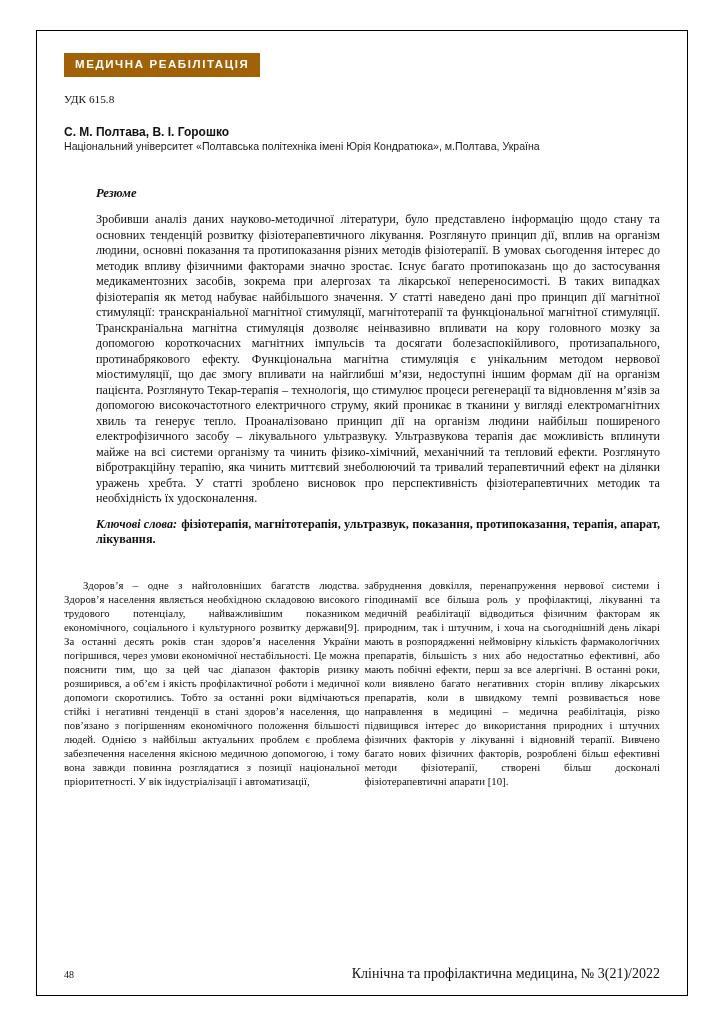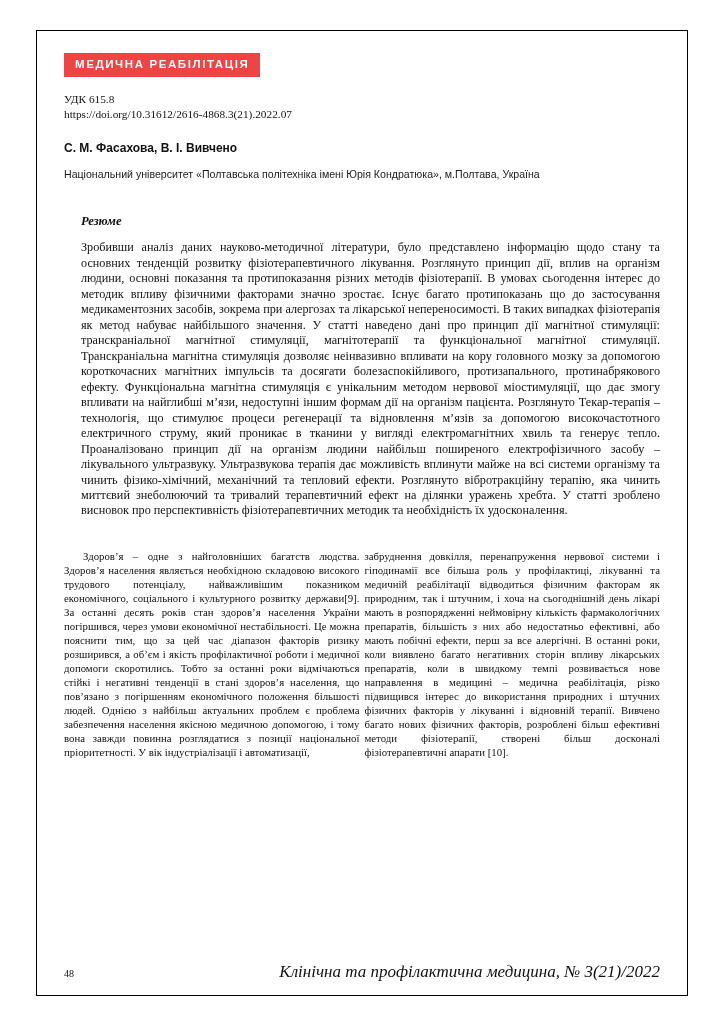--- a/index.html
+++ b/index.html
@@ -25,21 +25,21 @@
     padding: 22px 27px 13px 27px;
     box-sizing: border-box;
     display: flex;
     flex-direction: column;
     background: #ffffff;
     overflow: hidden;
   }
   .header-bar {
     display: inline-block;
     align-self: flex-start;
-    background: #ef4444;
+    background: #a16207;
     color: #ffffff;
     font-family: "Liberation Sans", "DejaVu Sans", sans-serif;
     font-size: 11.5px;
     font-weight: bold;
     letter-spacing: 1.6px;
     padding: 5px 11px 6px 11px;
     line-height: 1.1;
   }
   .meta-block {
     margin-top: 15px;
@@ -58,28 +58,28 @@
     line-height: 1.2;
     letter-spacing: 0.2px;
   }
   .authors-line {
     margin-top: 18px;
     font-family: "Liberation Sans", "DejaVu Sans", sans-serif;
     font-weight: bold;
     font-size: 12px;
   }
   .affiliation-line {
-    margin-top: 13px;
+    margin-top: 1px;
     font-family: "Liberation Sans", "DejaVu Sans", sans-serif;
     font-size: 10.6px;
     color: #1a1a1a;
   }
   .abstract-section {
     margin-top: 34px;
-    margin-left: 17px;
+    margin-left: 32px;
     font-size: 12.2px;
     line-height: 1.27;
     text-align: justify;
     font-family: Liberation Serif, serif;
   }
   .abstract-heading {
     font-style: italic;
     font-weight: bold;
     font-size: 12.6px;
     margin-bottom: 10px;
@@ -115,46 +115,47 @@
     margin-top: auto;
     padding-top: 10px;
     display: flex;
     justify-content: space-between;
     align-items: baseline;
   }
   .page-number {
     font-size: 10px;
   }
   .journal-name {
-    font-size: 17px;
-    font-style: italic;
+    font-size: 14px;
   }
 </style>
 </head>
 <body>
 
 <div class="sheet">
 
   <div class="header-bar">
     <span>МЕДИЧНА РЕАБІЛІТАЦІЯ</span>
   </div>
 
   <div class="meta-block">
     <div>УДК 615.8</div>
-    <div>https://doi.org/10.31612/2616-4868.3(21).2022.07</div>
   </div>
 
 
-  <div class="authors-line">С. М. Фасахова, В. І. Вивчено</div>
+  <div class="authors-line">С. М. Полтава, В. І. Горошко</div>
 
   <div class="affiliation-line">Національний університет «Полтавська політехніка імені Юрія Кондратюка», м.Полтава, Україна</div>
 
   <div class="abstract-section">
     <div class="abstract-heading">Резюме</div>
     <p class="abstract-body">Зробивши аналіз даних науково-методичної літератури, було представлено інформацію щодо стану та основних тенденцій розвитку фізіотерапевтичного лікування. Розглянуто принцип дії, вплив на організм людини, основні показання та протипоказання різних методів фізіотерапії. В умовах сьогодення інтерес до методик впливу фізичними факторами значно зростає. Існує багато протипоказань що до застосування медикаментозних засобів, зокрема при алергозах та лікарської непереносимості. В таких випадках фізіотерапія як метод набуває найбільшого значення. У статті наведено дані про принцип дії магнітної стимуляції: транскраніальної магнітної стимуляції, магнітотерапії та функціональної магнітної стимуляції. Транскраніальна магнітна стимуляція дозволяє неінвазивно впливати на кору головного мозку за допомогою короткочасних магнітних імпульсів та досягати болезаспокійливого, протизапального, протинабрякового ефекту. Функціональна магнітна стимуляція є унікальним методом нервової міостимуляції, що дає змогу впливати на найглибші м’язи, недоступні іншим формам дії на організм пацієнта. Розглянуто Текар-терапія – технологія, що стимулює процеси регенерації та відновлення м’язів за допомогою високочастотного електричного струму, який проникає в тканини у вигляді електромагнітних хвиль та генерує тепло. Проаналізовано принцип дії на організм людини найбільш поширеного електрофізичного засобу – лікувального ультразвуку. Ультразвукова терапія дає можливість вплинути майже на всі системи організму та чинить фізико-хімічний, механічний та тепловий ефекти. Розглянуто вібротракційну терапію, яка чинить миттєвий знеболюючий та тривалий терапевтичний ефект на ділянки уражень хребта. У статті зроблено висновок про перспективність фізіотерапевтичних методик та необхідність їх удосконалення.</p>
+    <p class="keywords-paragraph">
+      <span class="keywords-label">Ключові слова:</span><span>фізіотерапія, магнітотерапія, ультразвук, показання, протипоказання, терапія, апарат, лікування.</span>
+    </p>
   </div>
 
   <div class="body-columns">
     <div class="column first">Здоров’я – одне з найголовніших багатств людства. Здоров’я населення являється необхідною складовою високого трудового потенціалу, найважливішим показником економічного, соціального і культурного розвитку держави[9]. За останні десять років стан здоров’я населення України погіршився, через умови економічної нестабільності. Це можна пояснити тим, що за цей час діапазон факторів ризику розширився, а об’єм і якість профілактичної роботи і медичної допомоги скоротились. Тобто за останні роки відмічаються стійкі і негативні тенденції в стані здоров’я населення, що пов’язано з погіршенням економічного положення більшості людей. Однією з найбільш актуальних проблем є проблема забезпечення населення якісною медичною допомогою, і тому вона завжди повинна розглядатися з позиції національної пріоритетності. У вік індустріалізації і автоматизації,</div>
     <div class="column">забруднення довкілля, перенапруження нервової системи і гіподинамії все більша роль у профілактиці, лікуванні та медичній реабілітації відводиться фізичним факторам як природним, так і штучним, і хоча на сьогоднішній день лікарі мають в розпорядженні неймовірну кількість фармакологічних препаратів, більшість з них або недостатньо ефективні, або мають побічні ефекти, перш за все алергічні. В останні роки, коли виявлено багато негативних сторін впливу лікарських препаратів, коли в швидкому темпі розвивається нове направлення в медицині – медична реабілітація, різко підвищився інтерес до використання природних і штучних фізичних факторів у лікуванні і відновній терапії. Вивчено багато нових фізичних факторів, розроблені більш ефективні методи фізіотерапії, створені більш досконалі фізіотерапевтичні апарати [10].</div>
   </div>
 
   <div class="page-footer">
     <span class="page-number">48</span>
     <span class="journal-name">Клінічна та профілактична медицина, № 3(21)/2022</span>

